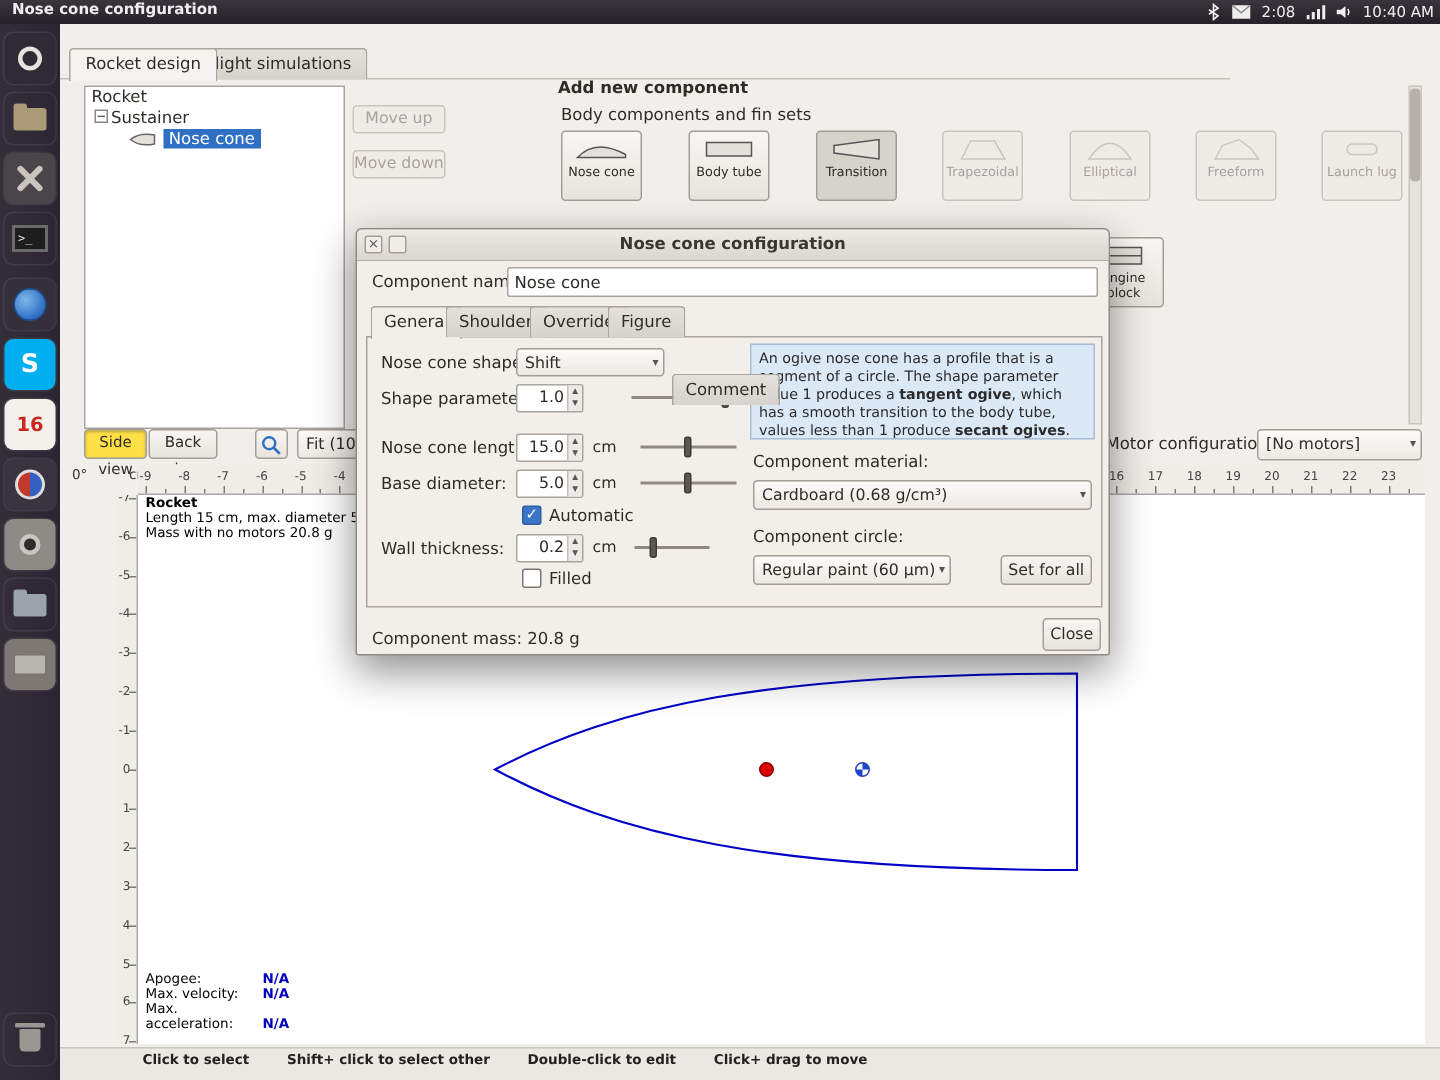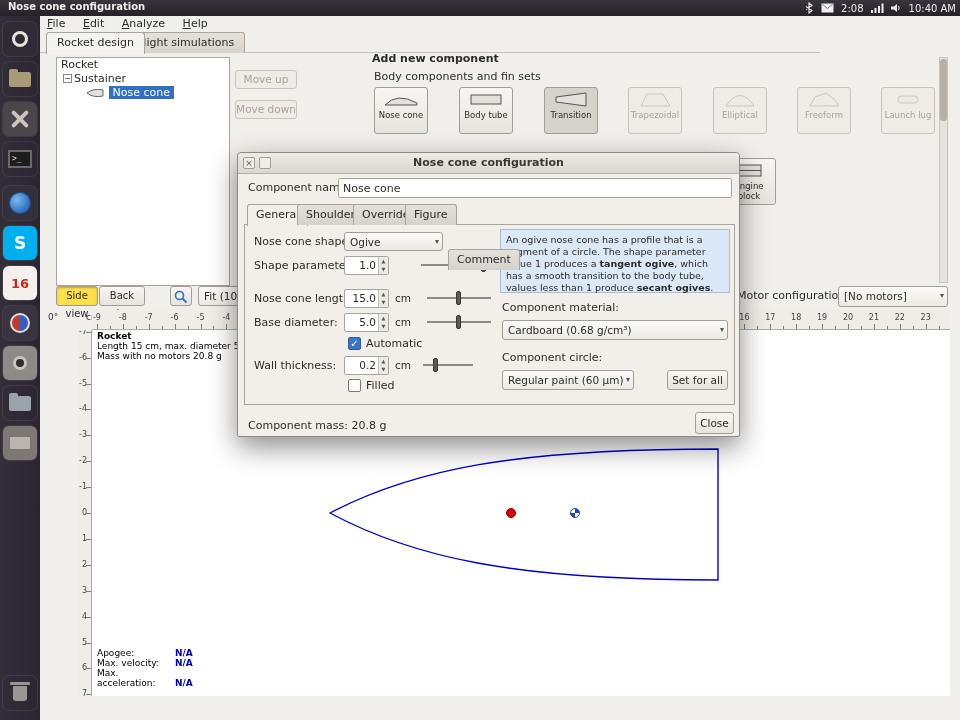--- a/index.html
+++ b/index.html
@@ -200,26 +200,20 @@
         <div class="folder-shape gray"></div>
       </div>
     <div class="lch" style="top:410px;background:#7d7873;">
         <div class="box-drive"></div>
       </div>
     <div class="lch" style="top:660px;">
         <div class="trash-body"></div>
       </div>
   </div>
 
-  <div class="menubar">
-    <span class="menu-item">File</span>
-    <span class="menu-item">Edit</span>
-    <span class="menu-item">Analyze</span>
-    <span class="menu-item">Help</span>
-  </div>
 
   <div class="main-tabs">
     <div class="mtab active" style="left:6px;">Rocket design</div>
     <div class="mtab" style="left:86px;">Flight simulations</div>
   </div>
 
   <div class="tree-box">
     <div class="tree-row" style="padding-left:4px;">
       <span>Rocket</span>
     </div>
@@ -460,41 +454,47 @@
       <div>Length 15 cm, max. diameter 5 cm</div>
       <div>Mass with no motors 20.8 g</div>
     </div>
     <div class="flight-info">
       <div><span class="lbl">Apogee:</span><span class="val">N/A</span></div>
       <div><span class="lbl">Max. velocity:</span><span class="val">N/A</span></div>
       <div><span class="lbl">Max. acceleration:</span><span class="val">N/A</span></div>
     </div>
   </div>
 
+  <div class="status-bar">
+    <span>Click to select</span>
+    <span>Shift+ click to select other</span>
+    <span>Double-click to edit</span>
+    <span>Click+ drag to move</span>
+  </div>
 
   <div class="dialog">
     <div class="dlg-titlebar">
       <div class="wm-btn" style="left:5px;">×</div>
       <div class="wm-btn" style="left:21px;"></div>
       <div class="dlg-title">Nose cone configuration</div>
     </div>
 
     <div class="dlg-label" style="left:10px;top:28px;">Component name:</div>
     <input class="text-input" style="left: 100px; top: 25px; width: 394px; height: 20px;" value="Nose cone">
 
     <div class="dtab active" style="left:9px;">General</div>
     <div class="dtab" style="left:59px;">Shoulder</div>
     <div class="dtab" style="left:115px;">Override</div>
     <div class="dtab" style="left:167px;">Figure</div>
     <div class="dtab" style="left:210px;margin-top:45px;">Comment</div>
     <div class="dlg-panel"></div>
 
     <div class="dlg-label" style="left:16px;top:82px;">Nose cone shape:</div>
     <div class="combo" style="position:absolute;left:106px;top:79px;width:99px;height:19px;">
-      <span>Ogive</span><span class="arr">▾</span>
+      <span>Shift</span><span class="arr">▾</span>
     </div>
 
     <div class="dlg-label" style="left:16px;top:106px;">Shape parameter:</div>
     <div class="spinner" style="left:106px;top:103px;width:45px;">
       <span class="spin-val">1.0</span>
       <span class="spin-btns">▲<br>▼</span>
     </div>
     <div class="slider" style="left:183px;top:105px;width:66px;">
       <div class="slider-track"></div>
         <div class="slider-end"></div>

